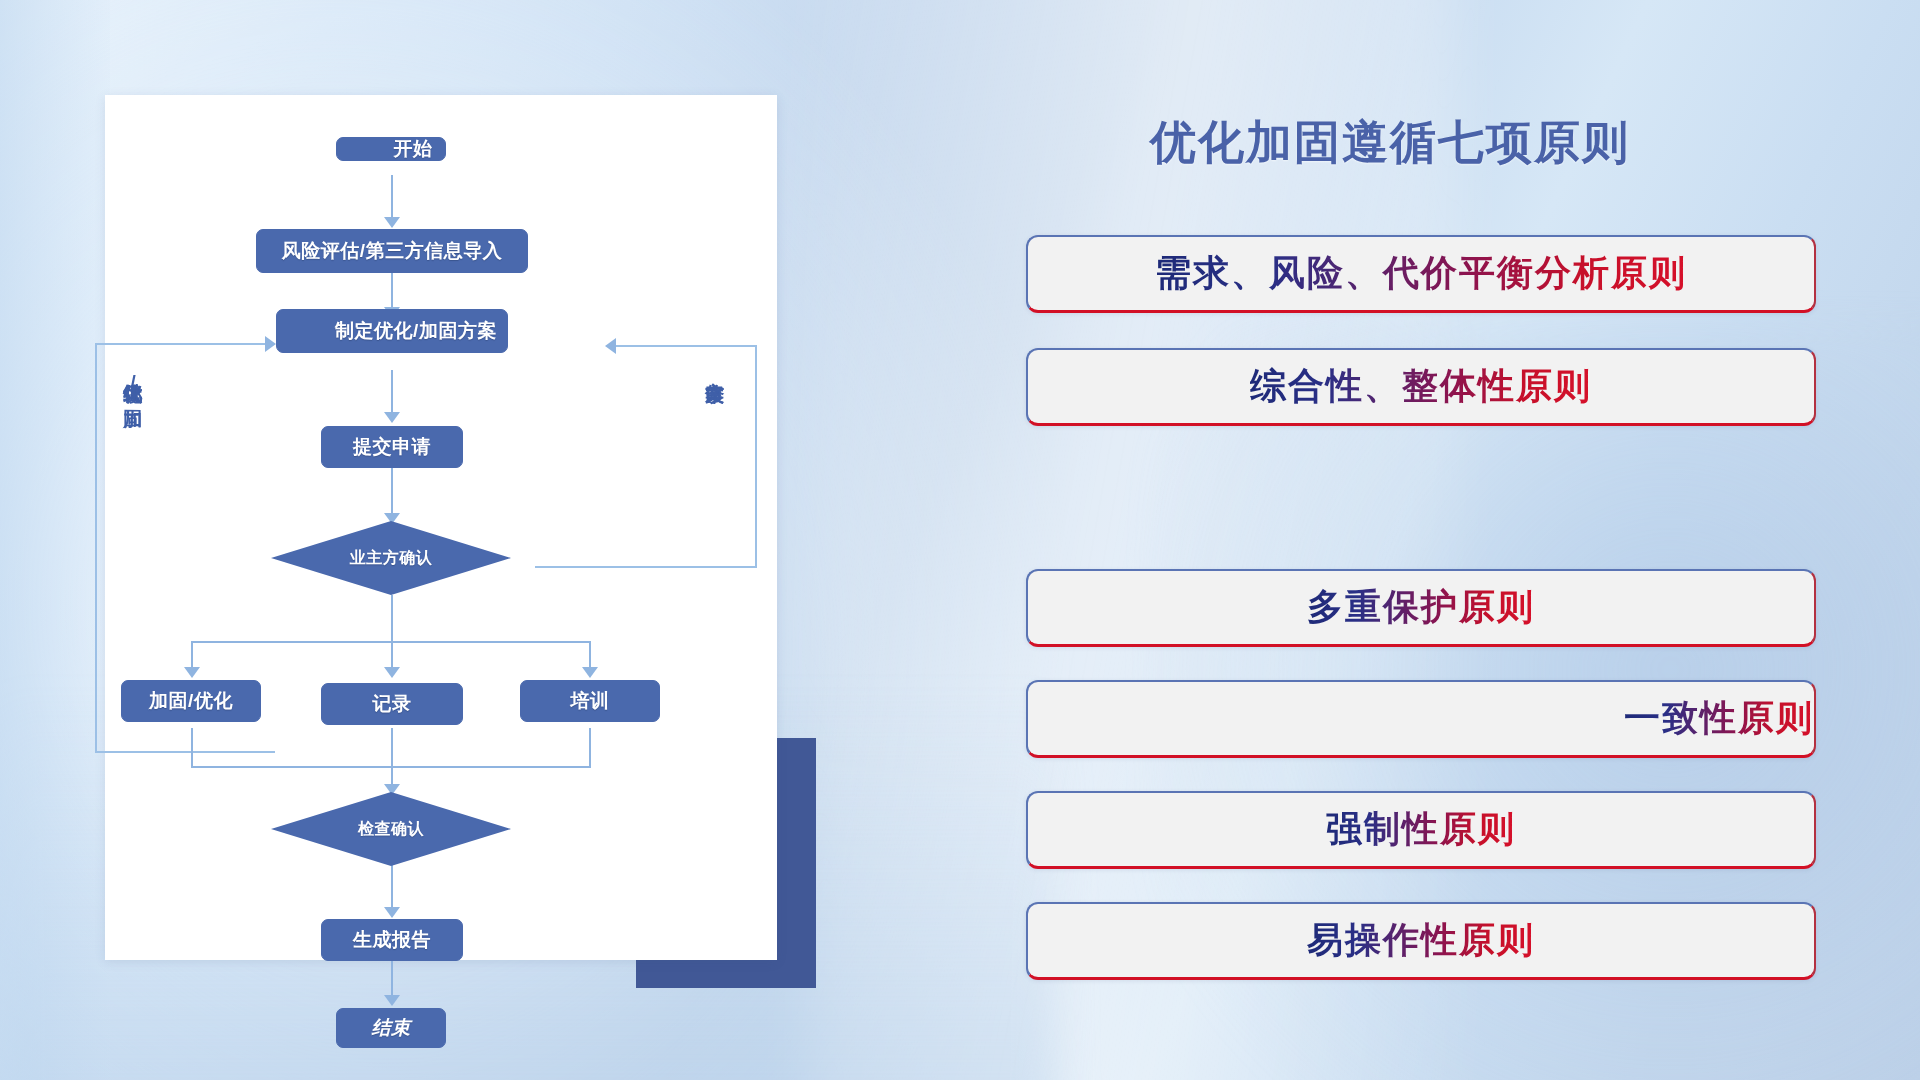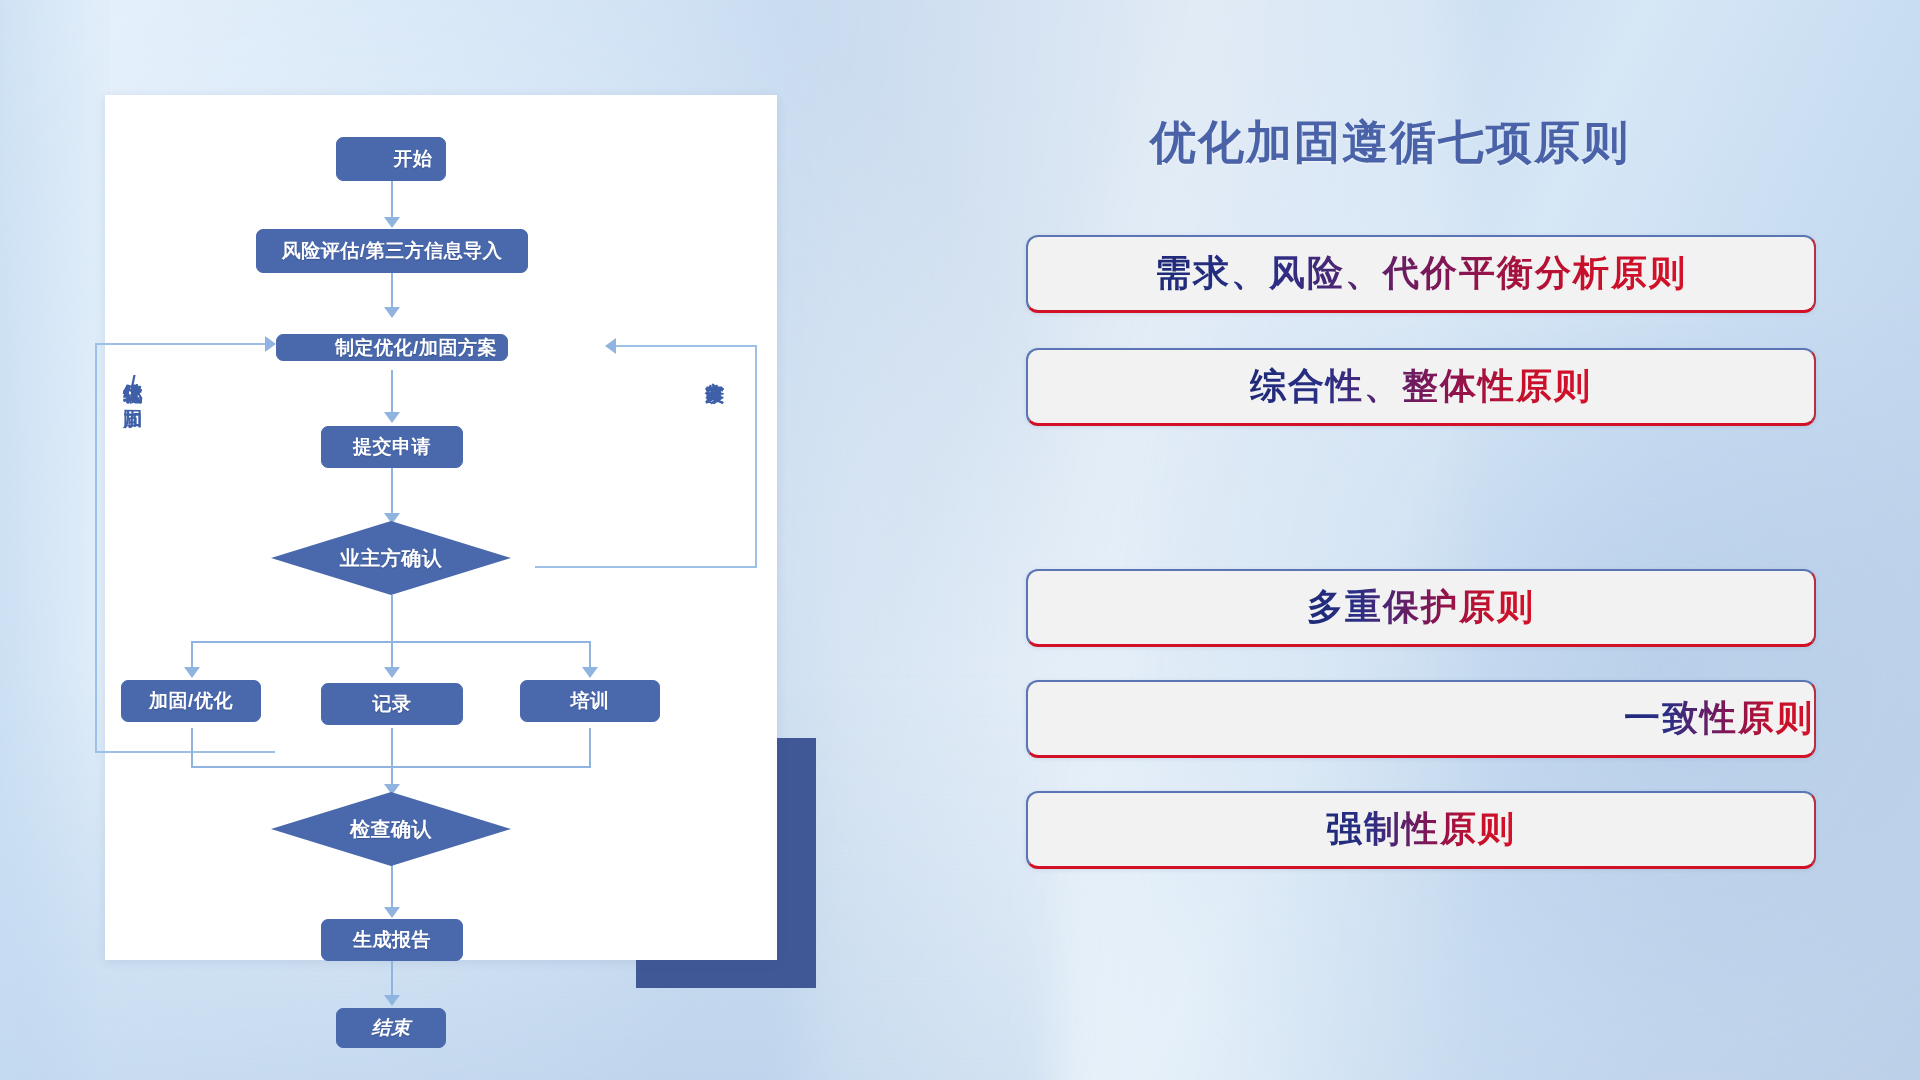--- a/index.html
+++ b/index.html
@@ -130,21 +130,21 @@
   .diamond-shape {
     position: absolute;
     inset: 0;
     background: #4a69ad;
     clip-path: polygon(50% 0%, 100% 50%, 50% 100%, 0% 50%);
   }
   .diamond-label {
     position: relative;
     z-index: 2;
     color: #ffffff;
-    font-size: 20px;
+    font-size: 16px;
     font-weight: bold;
     text-shadow: 0 1px 1px rgba(30,45,85,0.35);
   }
 
   
   .vlabel {
     position: absolute;
     writing-mode: vertical-rl;
     text-orientation: upright;
     color: #3f5fa8;
@@ -284,25 +284,25 @@
 
     <div class="ln v" style="left:286px; top:770px; height:48px;"></div>
     <div class="arrow down" style="left:279px; top:812px;"></div>
 
     <div class="ln v" style="left:286px; top:866px; height:40px;"></div>
     <div class="arrow down" style="left:279px; top:900px;"></div>
 
     <div class="vlabel" style="left:18px; top:272px;">继续优化/加固</div>
     <div class="vlabel" style="left:600px; top:272px;">方案修改</div>
 
-    <div class="node" style="left:231px; top:42px; width:110px; height:44px;padding-left:44px;">开始</div>
+    <div class="node" style="left:231px; top:42px; width:110px; height:24px;padding-left:44px;">开始</div>
 
     <div class="node" style="left:151px; top:134px; width:272px; height:44px;">风险评估/第三方信息导入</div>
 
-    <div class="node" style="left:171px; top:239px; width:232px; height:27px;padding-left:48px;">制定优化/加固方案</div>
+    <div class="node" style="left:171px; top:214px; width:232px; height:44px;padding-left:48px;">制定优化/加固方案</div>
 
     <div class="node" style="left:216px; top:331px; width:142px; height:42px;">提交申请</div>
 
     <div class="node diamond-wrap" style="left:166px; top:426px; width:240px; height:74px;">
       <div class="diamond-shape"></div>
       <span class="diamond-label">业主方确认</span>
     </div>
 
     <div class="node" style="left:16px; top:585px; width:140px; height:42px;">加固/优化</div>
 
@@ -340,14 +340,17 @@
   </div>
 
   <div class="pill" style="top:680px;justify-content:flex-end;">
     <span class="pill-text">一致性原则</span>
   </div>
 
   <div class="pill" style="top:791px;">
     <span class="pill-text">强制性原则</span>
   </div>
 
+  <div class="pill" style="top:902px;">
+    <span class="pill-text">易操作性原则</span>
+  </div>
 
 </div>
 
 </body></html>

